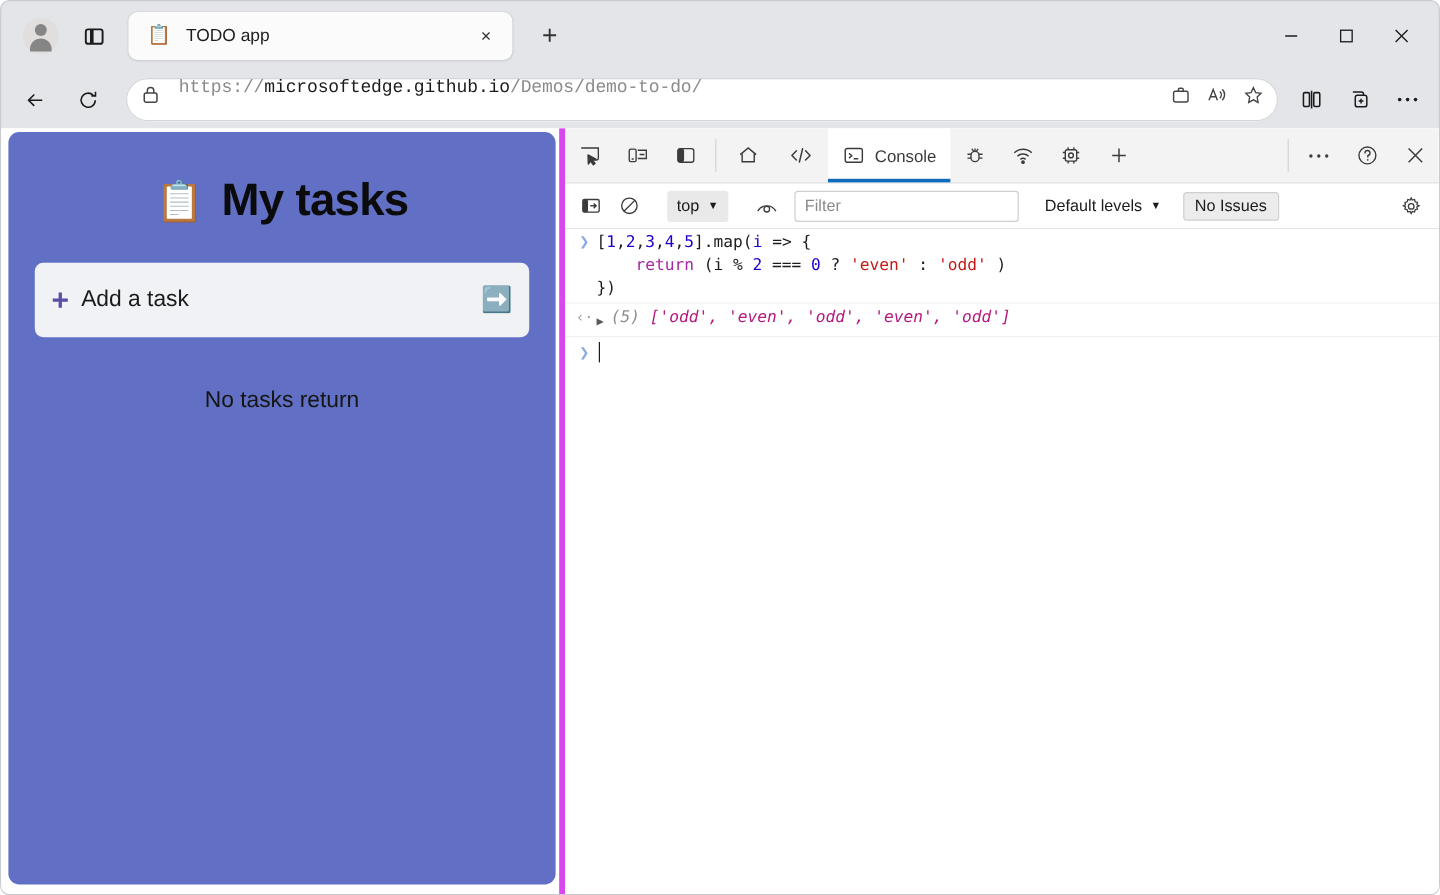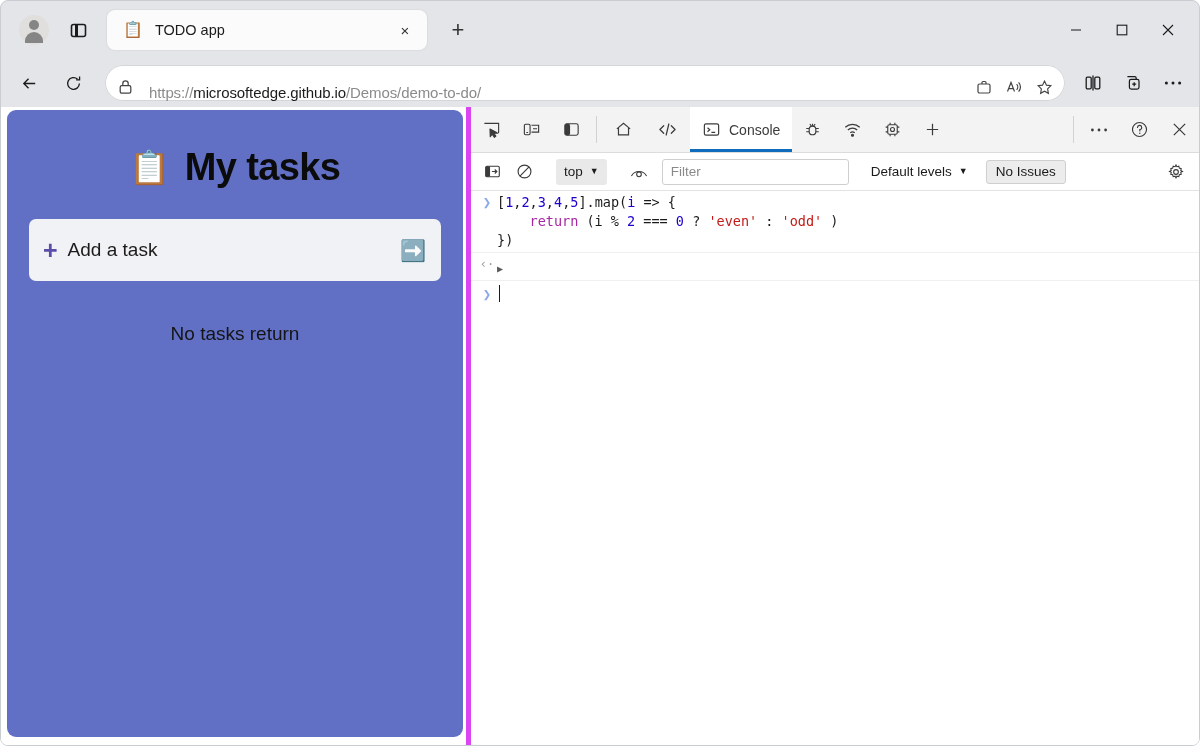--- a/index.html
+++ b/index.html
@@ -91,24 +91,25 @@
   .navbtn {
     width: 36px; height: 36px; flex: 0 0 36px;
     display: flex; align-items: center; justify-content: center;
     border-radius: 5px; margin: 0 4px; color: #1b1b1b;
   }
 
   .omnibox {
     flex: 1; height: 36px;
     background: #ffffff;
     border-radius: 18px;
-    display: flex; align-items: flex-end;
+    display: flex; align-items: flex-start;
     padding: 0 6px 0 4px;
     margin: 0 6px 0 10px;
     box-shadow: inset 0 0 0 1px #d4d6d9;
+    font-family: Liberation Mono, monospace;
   }
   .omnibox-lock {
     width: 32px; height: 28px; flex: 0 0 32px;
     display: flex; align-items: center; justify-content: center;
     color: #444;
   }
   .url {
     flex: 1; font-size: 15px; color: #8b8b8b;
     white-space: nowrap; overflow: hidden;
     padding-left: 8px; letter-spacing: -.1px;
@@ -541,20 +542,21 @@
         <div class="c-row">
           <div class="c-gutter">❯</div>
           <div class="c-code"><span>[</span><span class="tok-num">1</span><span>,</span><span class="tok-num">2</span><span>,</span><span class="tok-num">3</span><span>,</span><span class="tok-num">4</span><span>,</span><span class="tok-num">5</span><span>].map(</span><span class="tok-var">i</span><span> =&gt; {</span>
 <span>    </span><span class="tok-kw">return</span><span> (i % </span><span class="tok-num">2</span><span> === </span><span class="tok-num">0</span><span> ? </span><span class="tok-str">'even'</span><span> : </span><span class="tok-str">'odd'</span><span> )</span>
 <span>})</span></div>
         </div>
 
         <div class="c-row">
           <div class="c-gutter ret">‹·</div>
           <div class="c-disc">▶</div>
+          <div class="c-result"><span class="len">(5) </span>['odd', 'even', 'odd', 'even', 'odd']</div>
         </div>
 
         <div class="c-prompt-row">
           <div class="c-gutter">❯</div>
           <span></span>
           <span class="c-caret"></span>
         </div>
 
       </div>
     </div>

